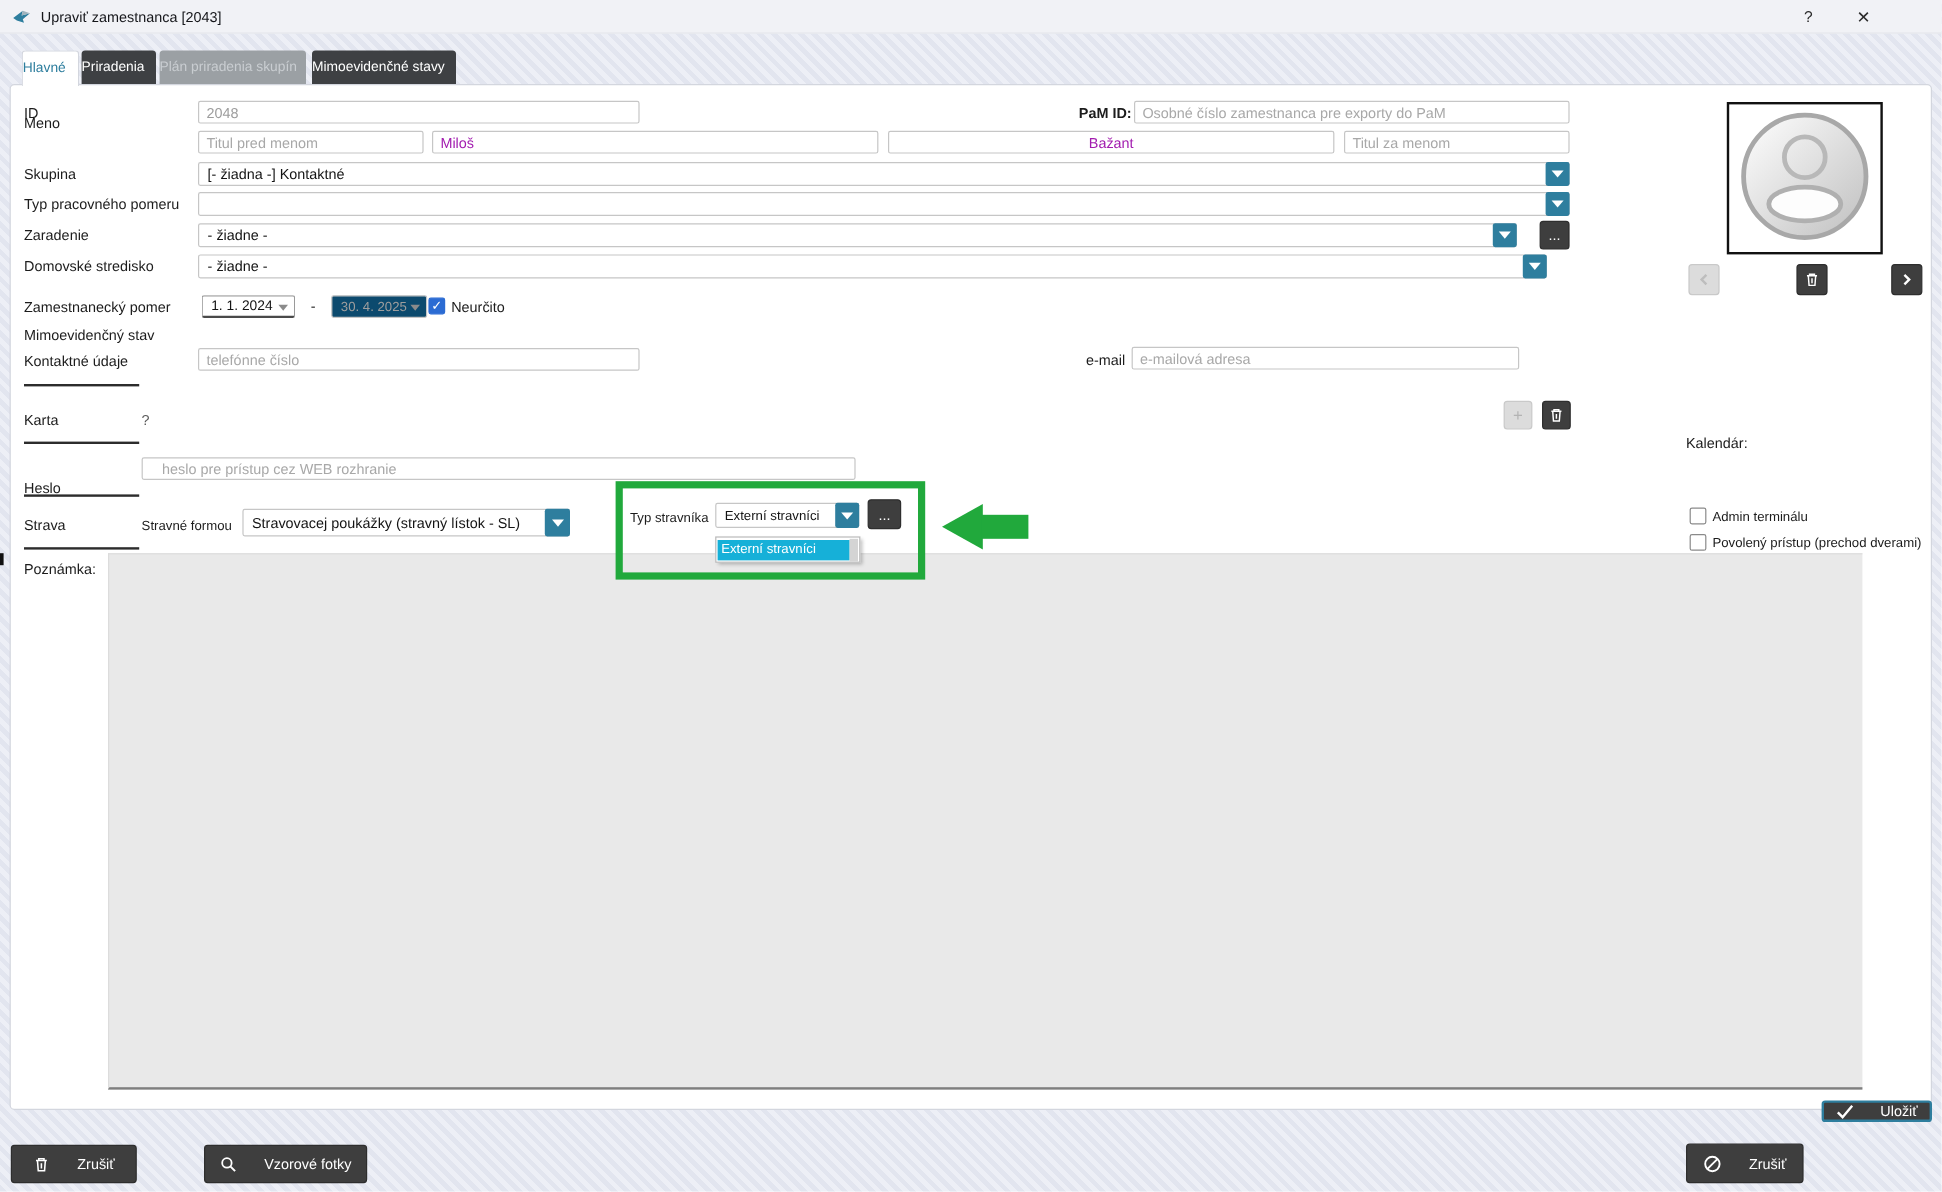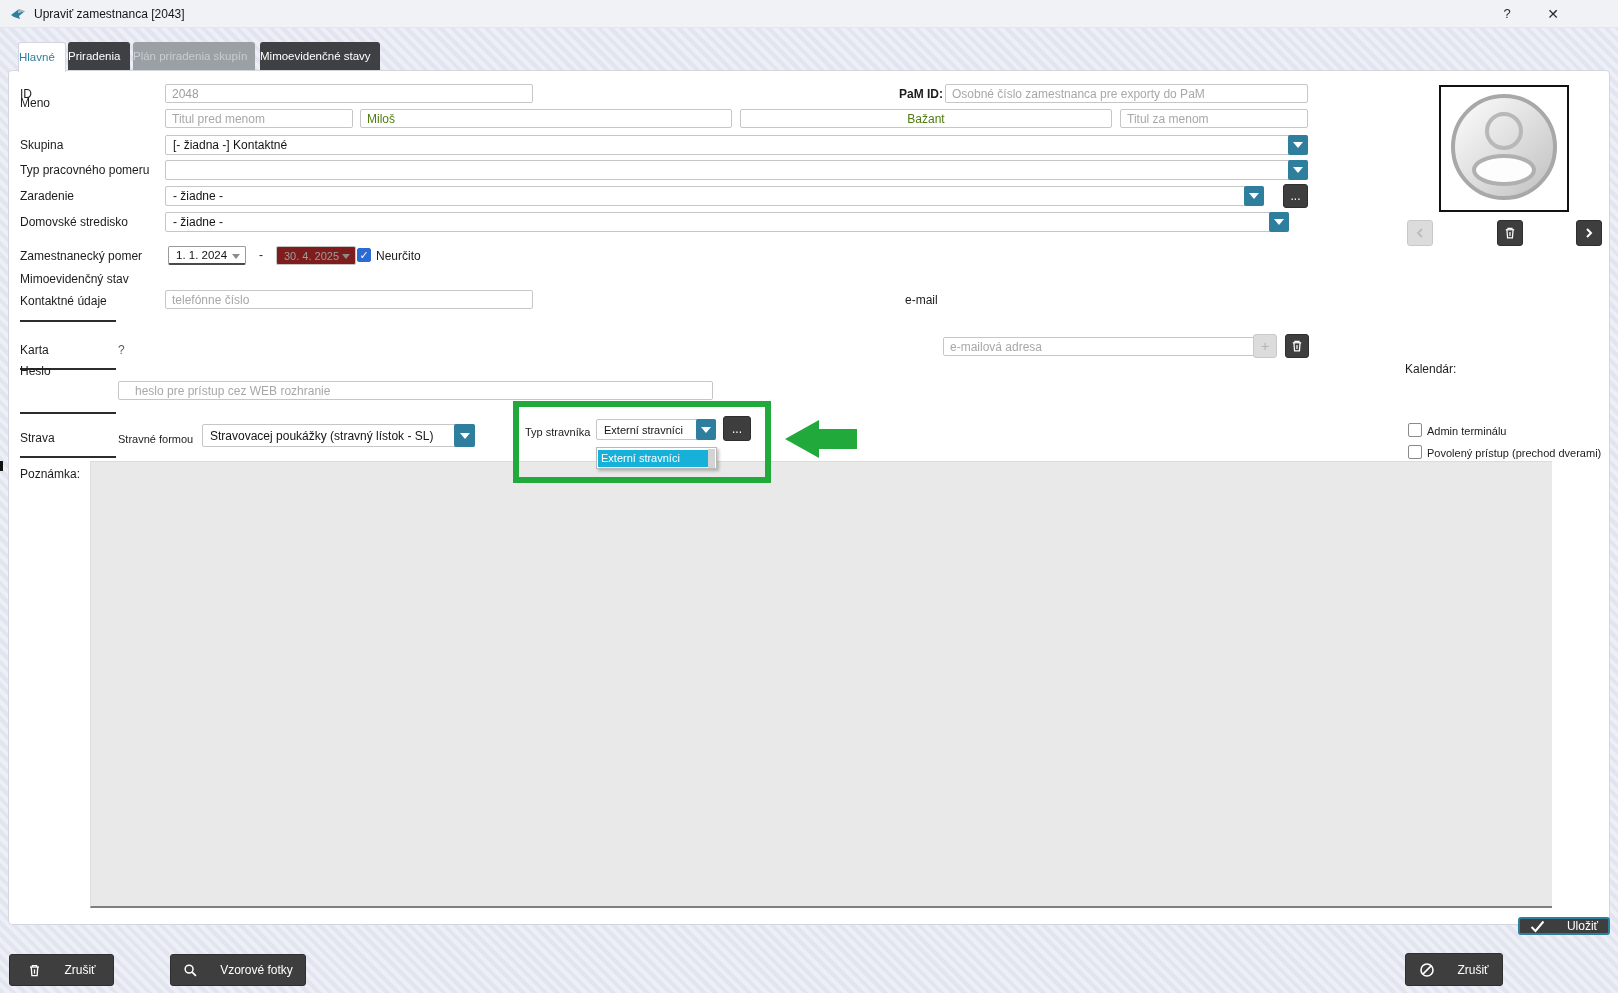--- a/index.html
+++ b/index.html
@@ -23,21 +23,21 @@
   }
   .tab { position:absolute; top:42px; height:28px; font-size:11.5px; text-align:left;
     line-height:28px; border-radius:3px 3px 0 0; white-space:nowrap; }
   .tab-active { background:#fff; color:#2e7e9e; z-index:5; height:30px; border:1px solid #d3d6de; border-bottom:none; }
   .tab-dark { background:#3e4043; color:#fff; }
   .tab-disabled { background:#9ba0a4; color:#c9cdd1; }
   .lbl { position:absolute; font-size:12px; color:#1c1c1c; white-space:nowrap; }
   .lbl-sm { position:absolute; font-size:11px; color:#1c1c1c; white-space:nowrap; }
   input.txt {
     position:absolute; border:1px solid #c6c6c6; border-radius:2px; background:#fff;
-    font-family:"Liberation Sans",sans-serif; font-size:12px; color:#4d7c0f; padding:0 6px;
+    font-family:"Liberation Sans",sans-serif; font-size:12px; color:#a21caf; padding:0 6px;
   }
   input.txt::placeholder { color:#a8a8a8; }
   input.txt-gray { color:#9d9d9d; }
   .combo { position:absolute; border:1px solid #c6c6c6; border-radius:2px; background:#fff; }
   .combo .cval { position:absolute; left:7px; top:50%; transform:translateY(-50%);
     font-size:12px; color:#141414; white-space:nowrap; }
   .dd-btn { position:absolute; top:-1px; right:-1px; bottom:-1px; width:20px;
     background:#2e7e9e; border-radius:2px; display:flex; align-items:center; justify-content:center; }
   .tri-w { width:0; height:0; border-left:5px solid transparent; border-right:5px solid transparent;
     border-top:6px solid #fff; }
@@ -128,54 +128,54 @@
     <div class="tri-w"></div>
   </div>
 </div>
 
 <span class="lbl" style="left:20px;top:249px">Zamestnanecký pomer</span>
 <div class="combo" style="left:168px;top:246px;width:78px;height:19px;border-color:#9a9a9a;border-bottom:2px solid #4a4a4a">
   <span class="cval" style="font-size:11.5px">1. 1. 2024</span>
   <div style="position:absolute;right:5px;top:7px" class="tri-g"></div>
 </div>
 <span class="lbl" style="left:259px;top:248px">-</span>
-<div class="combo" style="left:276px;top:246px;width:80px;height:19px;background:#7f1d1d">
+<div class="combo" style="left:276px;top:246px;width:80px;height:19px;background:#0c4a6e">
   <span class="cval" style="font-size:11px;color:#9d9d9d">30. 4. 2025</span>
   <div style="position:absolute;right:5px;top:7px" class="tri-g"></div>
 </div>
 <div class="cb cb-checked" style="left:357px;top:248px">✓</div>
 <span class="lbl" style="left:376px;top:249px">Neurčito</span>
 
 <span class="lbl" style="left:20px;top:272px">Mimoevidenčný stav</span>
 
 <span class="lbl" style="left:20px;top:294px">Kontaktné údaje</span>
 <input class="txt" style="left: 165px; top: 290px; width: 368px; height: 19px;" placeholder="telefónne číslo">
 <span class="lbl" style="left:905px;top:293px">e-mail</span>
-<input class="txt" style="left: 943px; top: 289px; width: 323px; height: 19px; margin-top: 48px;" placeholder="e-mailová adresa">
+<input class="txt" style="left: 943px; top: 289px; width: 323px; height: 19px;" placeholder="e-mailová adresa">
 <div class="sep" style="left:20px;top:320px"></div>
 
 <span class="lbl" style="left:20px;top:343px">Karta</span>
 <span class="lbl" style="left:118px;top:343px;color:#5a5a5a">?</span>
 <div class="btn-disabled" style="left:1253px;top:334px;width:24px;height:24px">
   <span>+</span>
 </div>
 <div class="btn-dark" style="left:1285px;top:334px;width:24px;height:24px">
   <svg width="14" height="14" viewBox="0 0 16 16">
     <g fill="none" stroke="#fff" stroke-width="1.4">
       <path d="M3.2 4.3h9.6"></path>
         <path d="M5.7 4.3V2.8h4.6v1.5"></path>
       <path d="M4.5 4.3l.7 9.2h5.6l.7-9.2"></path>
         <path d="M8 6.8v4.6"></path>
     </g>
   </svg>
 </div>
 <div class="sep" style="left:20px;top:368px"></div>
 <span class="lbl" style="left:1405px;top:362px">Kalendár:</span>
 
-<span class="lbl" style="left:20px;top:364px">Heslo</span>
+<span class="lbl" style="left:20px;top:400px">Heslo</span>
 <input class="txt" style="left: 118px; top: 381px; width: 595px; height: 19px; padding-left: 16px;" placeholder="heslo pre prístup cez WEB rozhranie">
 <div class="sep" style="left:20px;top:412px"></div>
 
 <span class="lbl" style="left:20px;top:431px">Strava</span>
 <span class="lbl-sm" style="left:118px;top:433px">Stravné formou</span>
 <div class="combo" style="left:202px;top:424px;width:273px;height:23px">
   <span class="cval">Stravovacej poukážky (stravný lístok - SL)</span>
   <div class="dd-btn" style="width:21px">
     <div class="tri-w"></div>
   </div>

